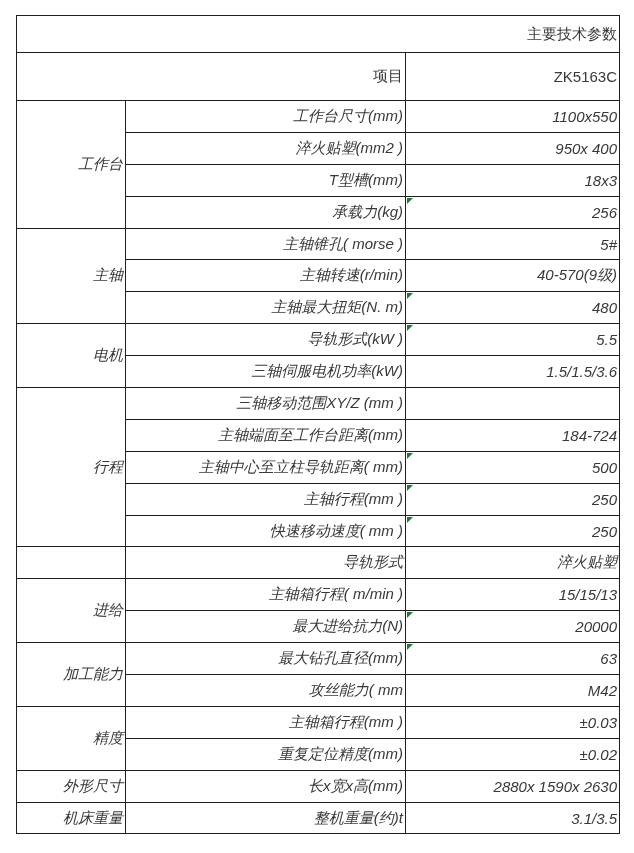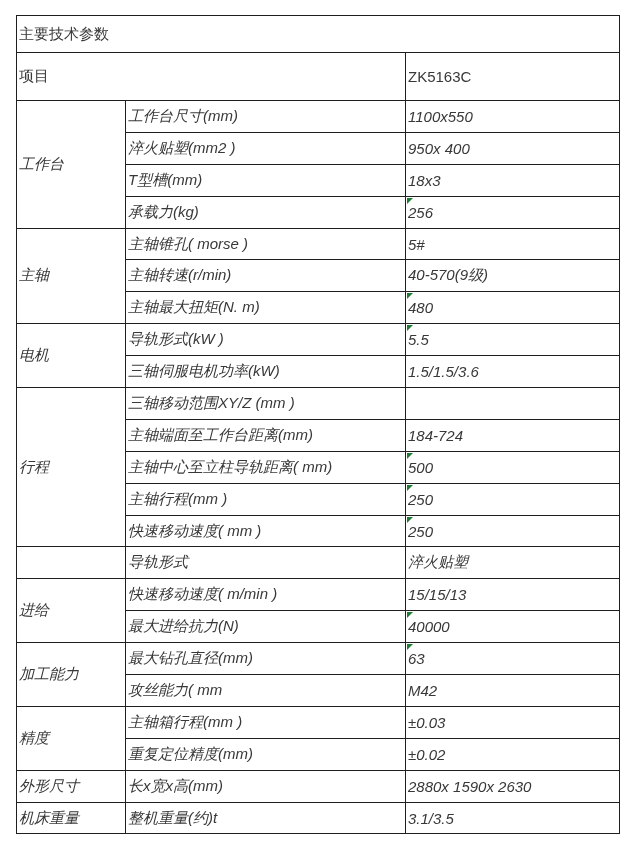--- a/index.html
+++ b/index.html
@@ -16,21 +16,21 @@
     top: 15px;
   }
   table.spec {
     border-collapse: collapse;
     table-layout: fixed;
     width: 603px;
     background: #ffffff;
   }
   table.spec td {
     border: 1px solid var(--border-color, #1f1f1f);
-    text-align: left;
+    text-align: right;
     vertical-align: middle;
     color: var(--text-color, #383838);
     font-size: 15px;
     font-weight: normal;
     padding: 0 2px;
     position: relative;
     overflow: hidden;
     white-space: nowrap;
   }
   tr.title-row td { height: 36px; }
@@ -124,26 +124,26 @@
           <td class="param-cell">快速移动速度( mm )</td>
           <td class="value-cell"><span class="flag"></span><span>250</span></td>
         </tr>
         <tr class="data-row">
           <td class="group-cell" rowspan="1"></td>
           <td class="param-cell">导轨形式</td>
           <td class="value-cell"><span>淬火贴塑</span></td>
         </tr>
         <tr class="data-row">
           <td class="group-cell" rowspan="2">进给</td>
-          <td class="param-cell">快速移动速度( m/min )</td>
+          <td class="param-cell">主轴箱行程( m/min )</td>
           <td class="value-cell"><span>15/15/13</span></td>
         </tr>
         <tr class="data-row">
           <td class="param-cell">最大进给抗力(N)</td>
-          <td class="value-cell"><span class="flag"></span><span>40000</span></td>
+          <td class="value-cell"><span class="flag"></span><span>20000</span></td>
         </tr>
         <tr class="data-row">
           <td class="group-cell" rowspan="2">加工能力</td>
           <td class="param-cell">最大钻孔直径(mm)</td>
           <td class="value-cell"><span class="flag"></span><span>63</span></td>
         </tr>
         <tr class="data-row">
           <td class="param-cell">攻丝能力( mm</td>
           <td class="value-cell"><span>M42</span></td>
         </tr>

